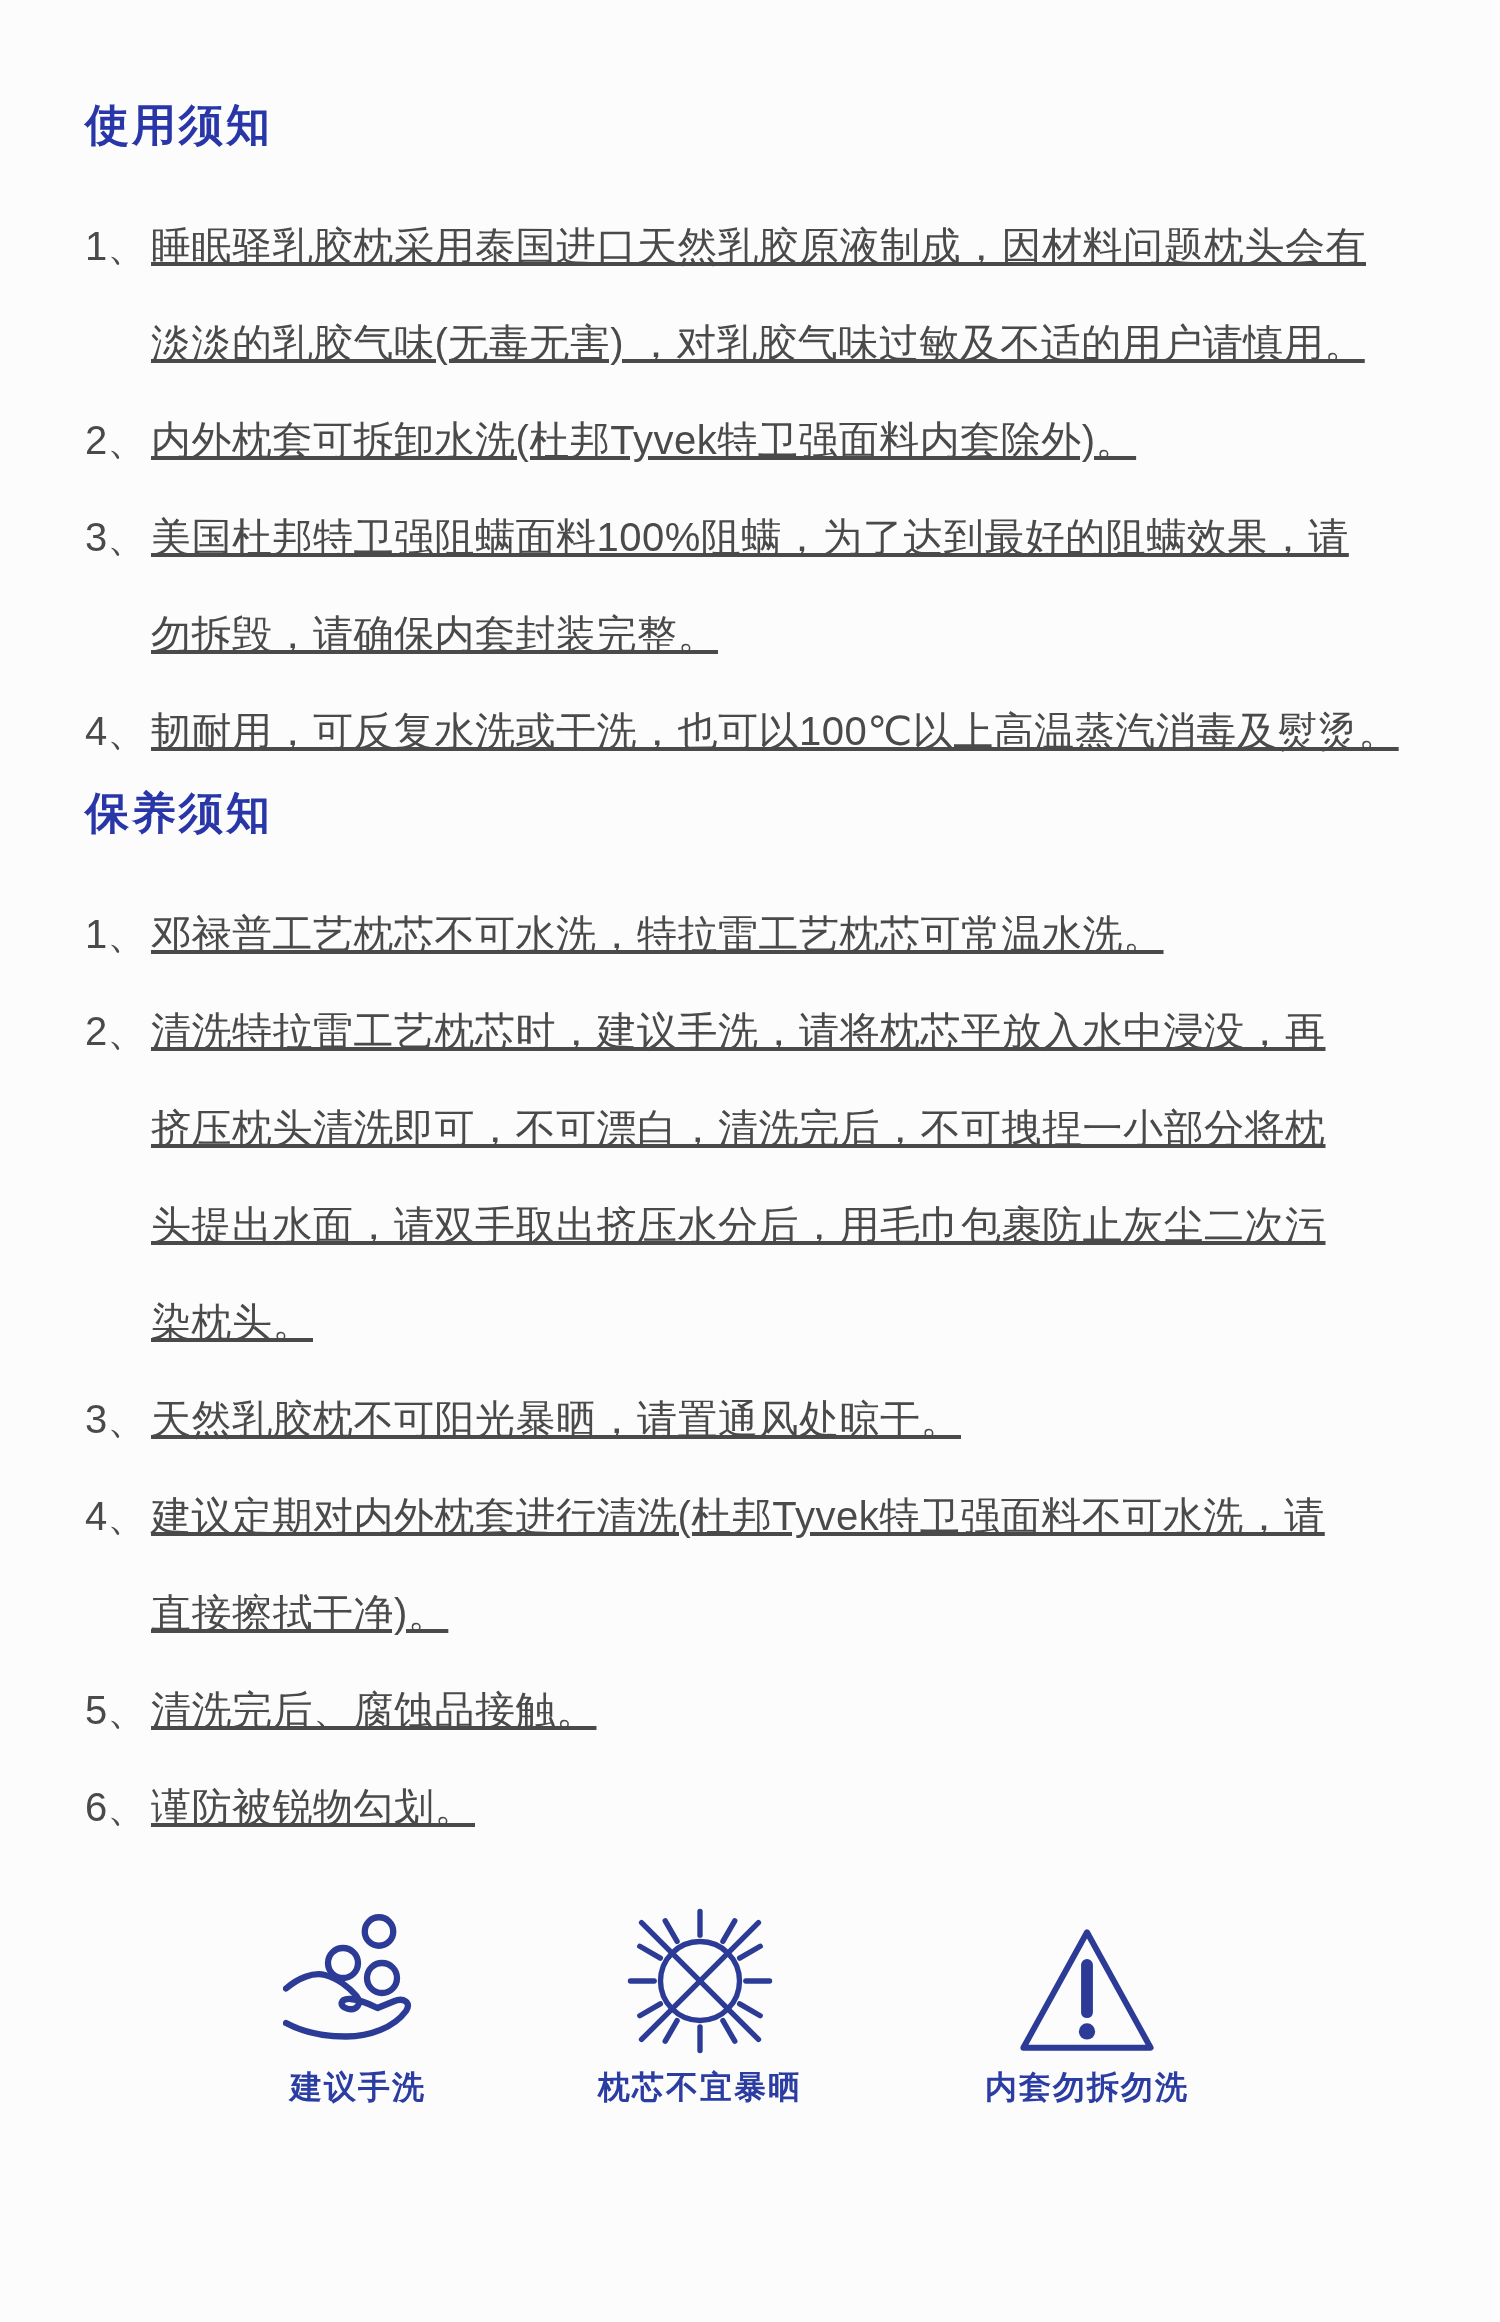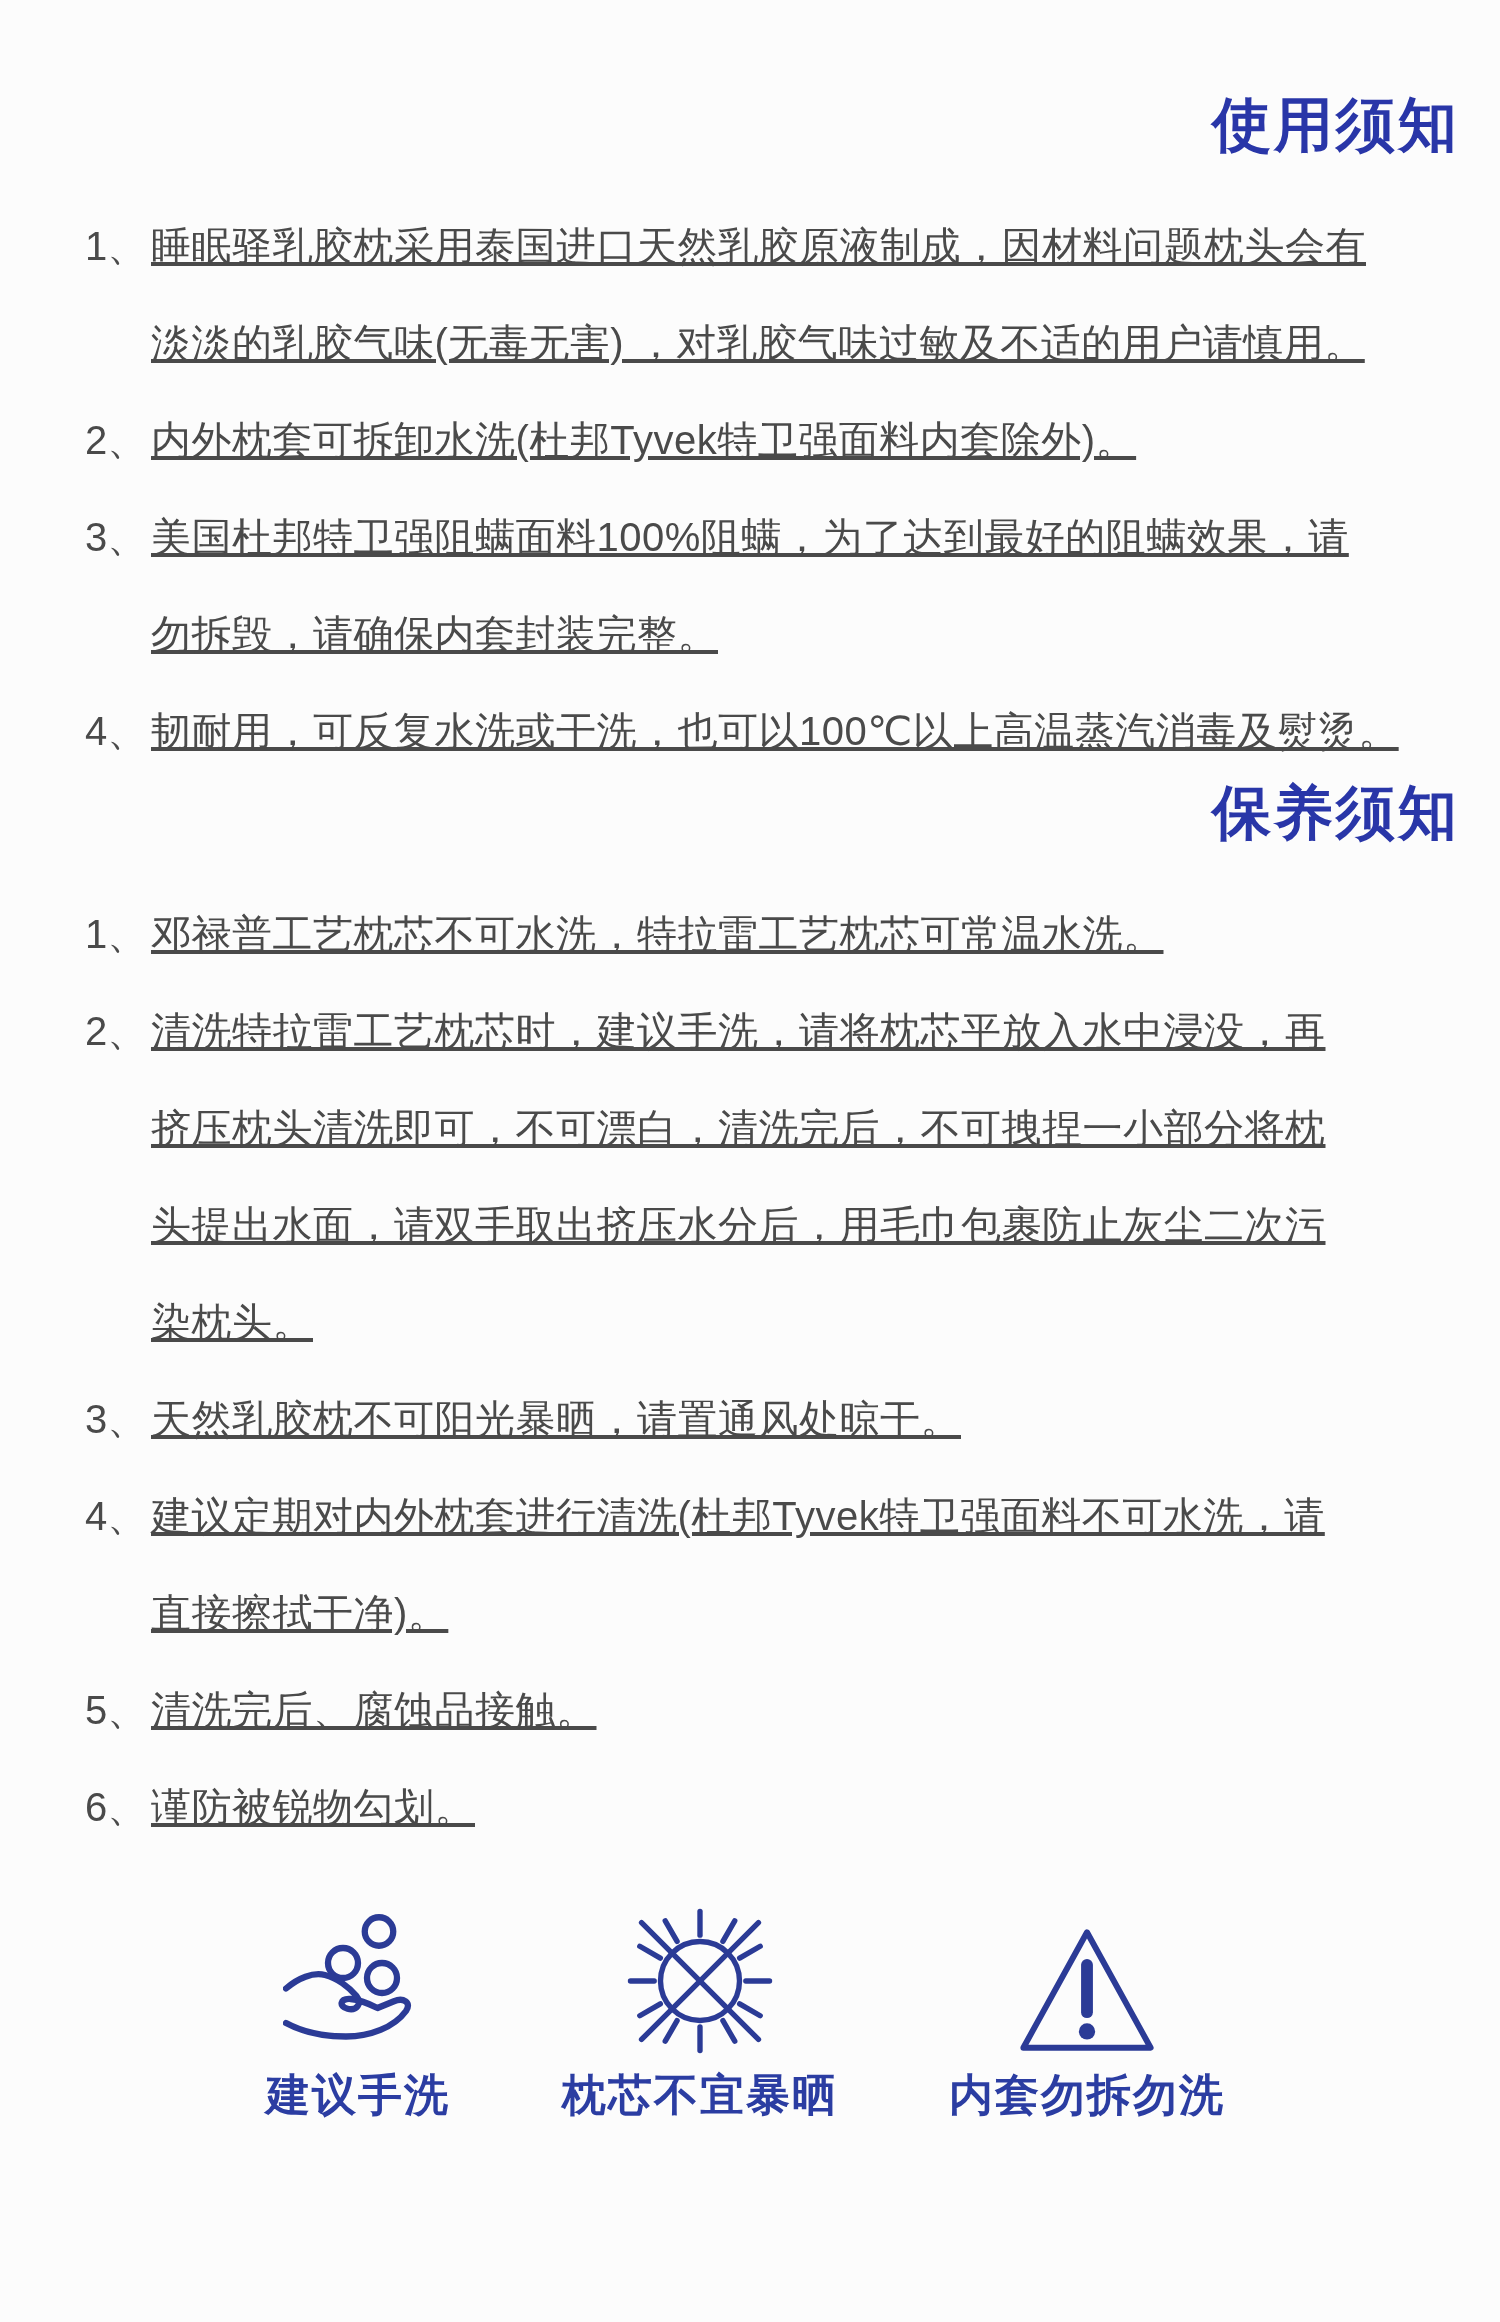--- a/index.html
+++ b/index.html
@@ -9,26 +9,25 @@
     width: 1500px;
     height: 2322px;
     margin: 0 auto;
     box-sizing: border-box;
     background: #fcfcfc;
     padding: 92px 40px 20px 85px;
     font-family: "Liberation Sans", "DejaVu Sans", sans-serif;
     overflow: hidden;
   }
   .section-title {
-    font-size: 59px;
+    font-size: 44px;
     font-weight: 700;
     color: #2936A8;
     line-height: 66px;
     letter-spacing: 3px;
-    text-align: right;
   }
   .care-title-block { }
   .list { margin-top: 40px; }
   .item { display: flex; align-items: flex-start; }
   .num {
     flex: 0 0 66px;
     font-size: 40px;
     color: #4A4A4A;
     line-height: 97px;
   }
@@ -46,21 +45,21 @@
     display: flex;
     align-items: flex-end;
   }
   .footer-col { text-align: center; }
   .footer-col.c1 { width: 220px; margin-left: 163px; }
   .footer-col.c2 { width: 280px; margin-left: 92px; font-family: Liberation Mono, monospace; }
   .footer-col.c3 { width: 280px; margin-left: 107px; }
   .footer-icon { display: block; margin: 0 auto; }
   .footer-label {
     margin-top: 6px;
-    font-size: 44px;
+    font-size: 32px;
     font-weight: 600;
     color: #2B3DA2;
     letter-spacing: 2px;
     white-space: nowrap;
   }
 </style>
 </head>
 <body>
 
 <div class="page">

